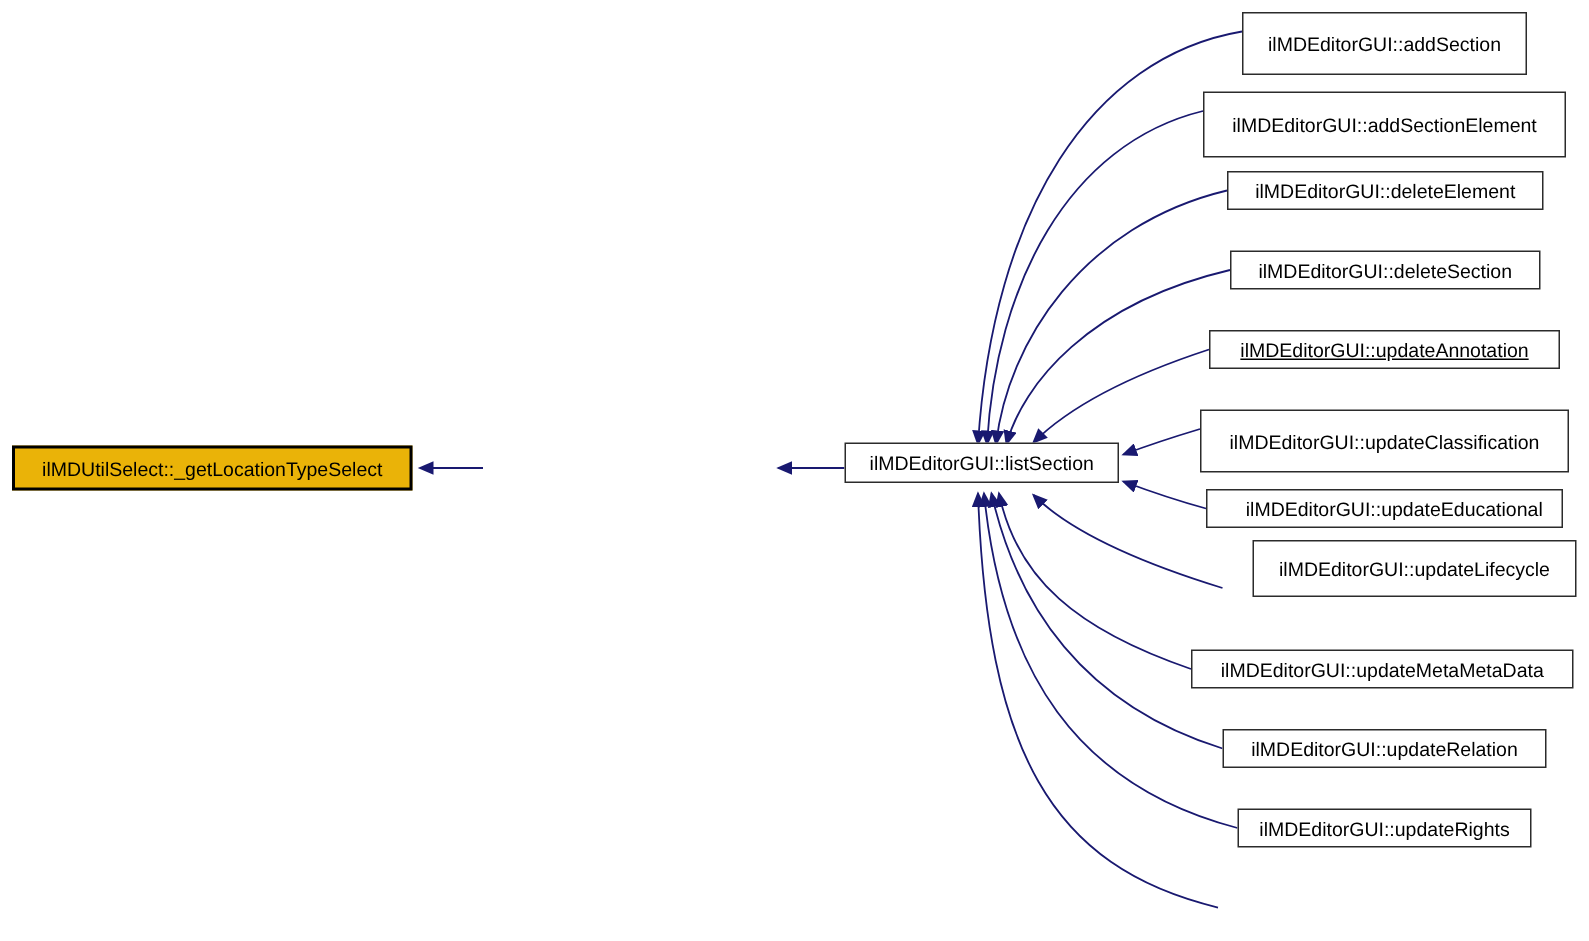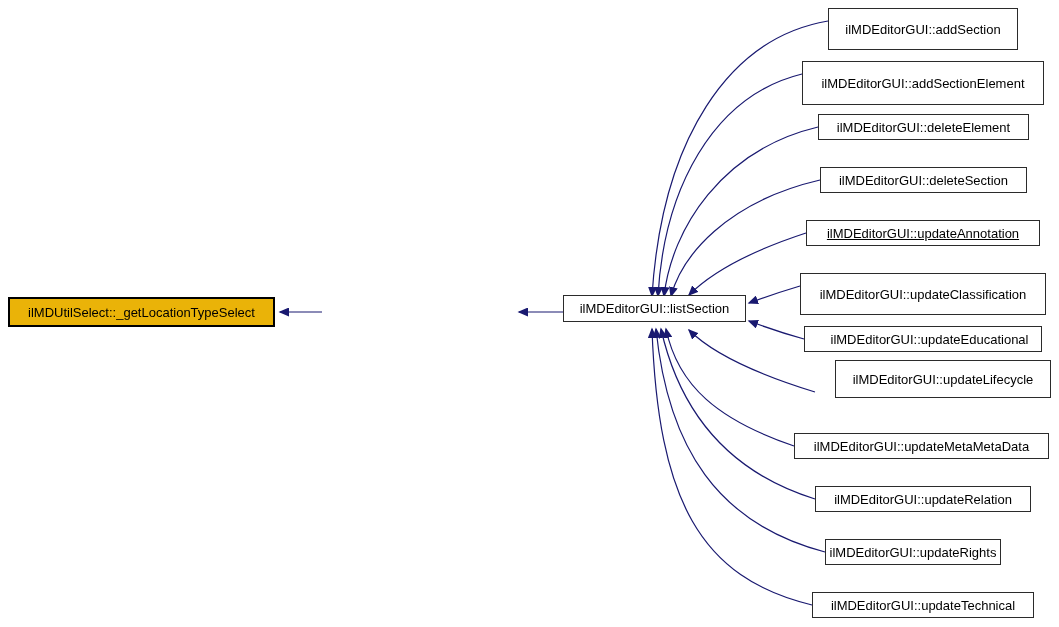--- a/index.html
+++ b/index.html
@@ -89,17 +89,16 @@
   <div class="node" style="left:800px; top:273px; width:246px; height:42px;">ilMDEditorGUI::updateClassification</div>
 
   <div class="node" style="left:804px; top:326px; width:238px; height:26px;padding-left:13px;">ilMDEditorGUI::updateEducational</div>
 
   <div class="node" style="left:815px; top:360px; width:216px; height:38px;margin-left:20px;">ilMDEditorGUI::updateLifecycle</div>
 
   <div class="node" style="left:794px; top:433px; width:255px; height:26px;">ilMDEditorGUI::updateMetaMetaData</div>
 
   <div class="node" style="left:815px; top:486px; width:216px; height:26px;text-align:center;">ilMDEditorGUI::updateRelation</div>
 
-  <div class="node" style="left:825px; top:539px; width:176px; height:26px;">ilMDEditorGUI::updateRights</div>
+  <div class="node" style="left:825px; top:539px; width:196px; height:26px;">ilMDEditorGUI::updateRights</div>
 
-  <div class="node" style="left:812px; top:592px; width:222px; height:26px;">ilMDEditorGUI::updateTechnical</div>
 
 </div>
 
 </body></html>

